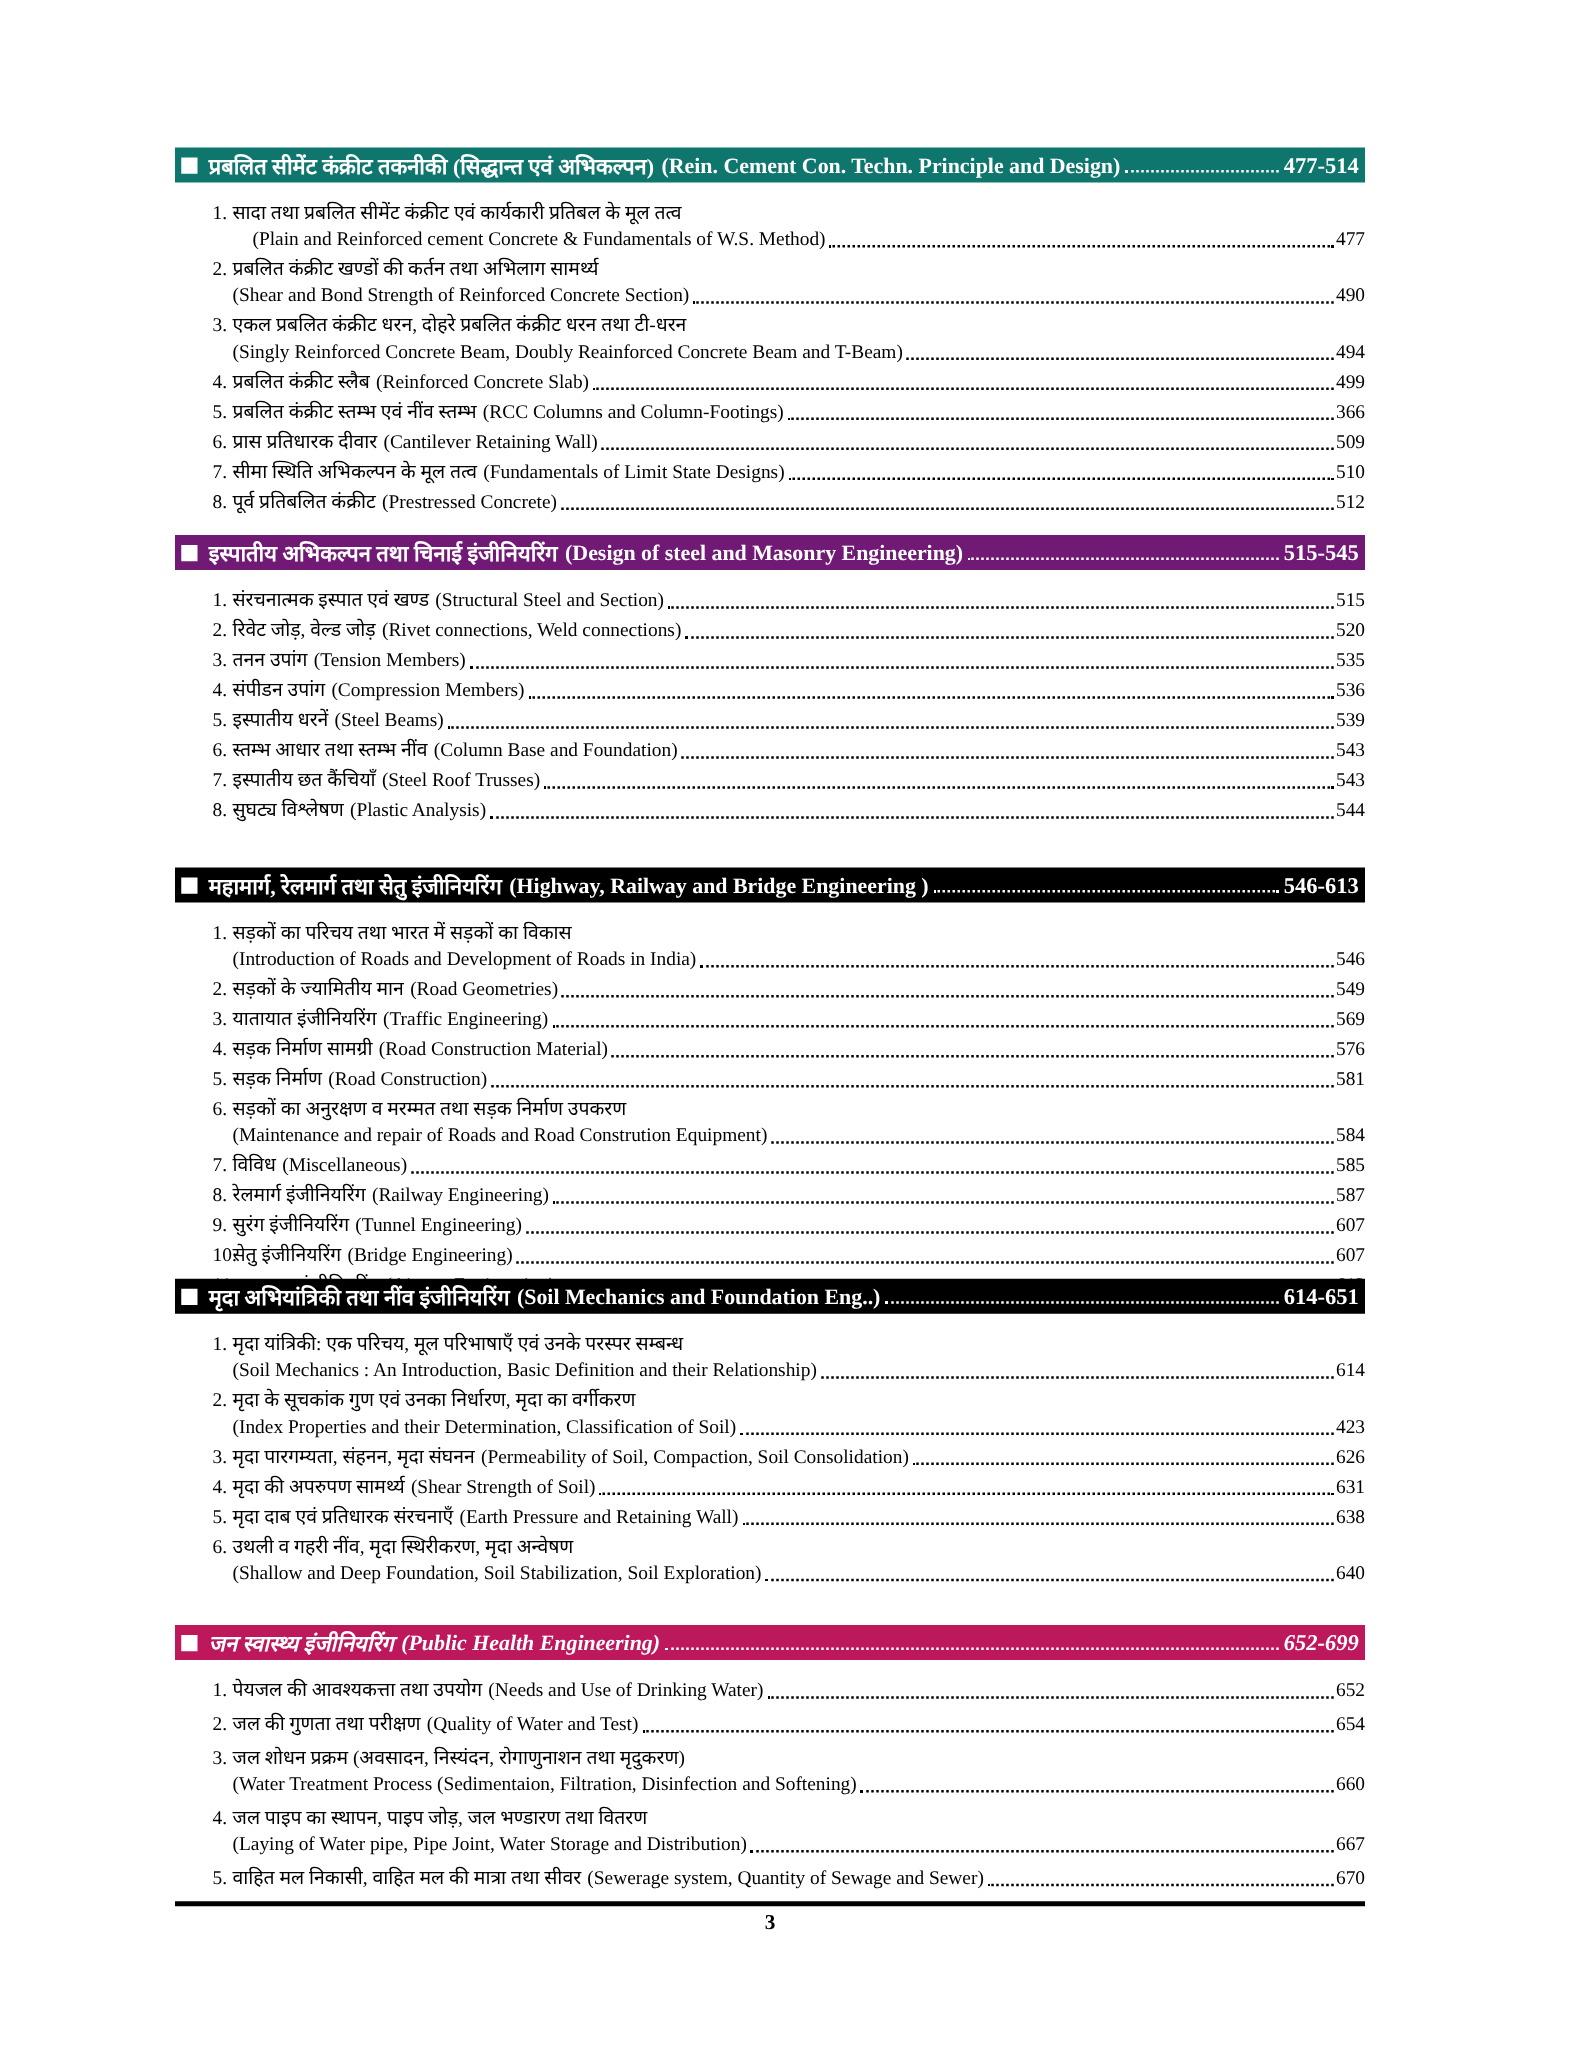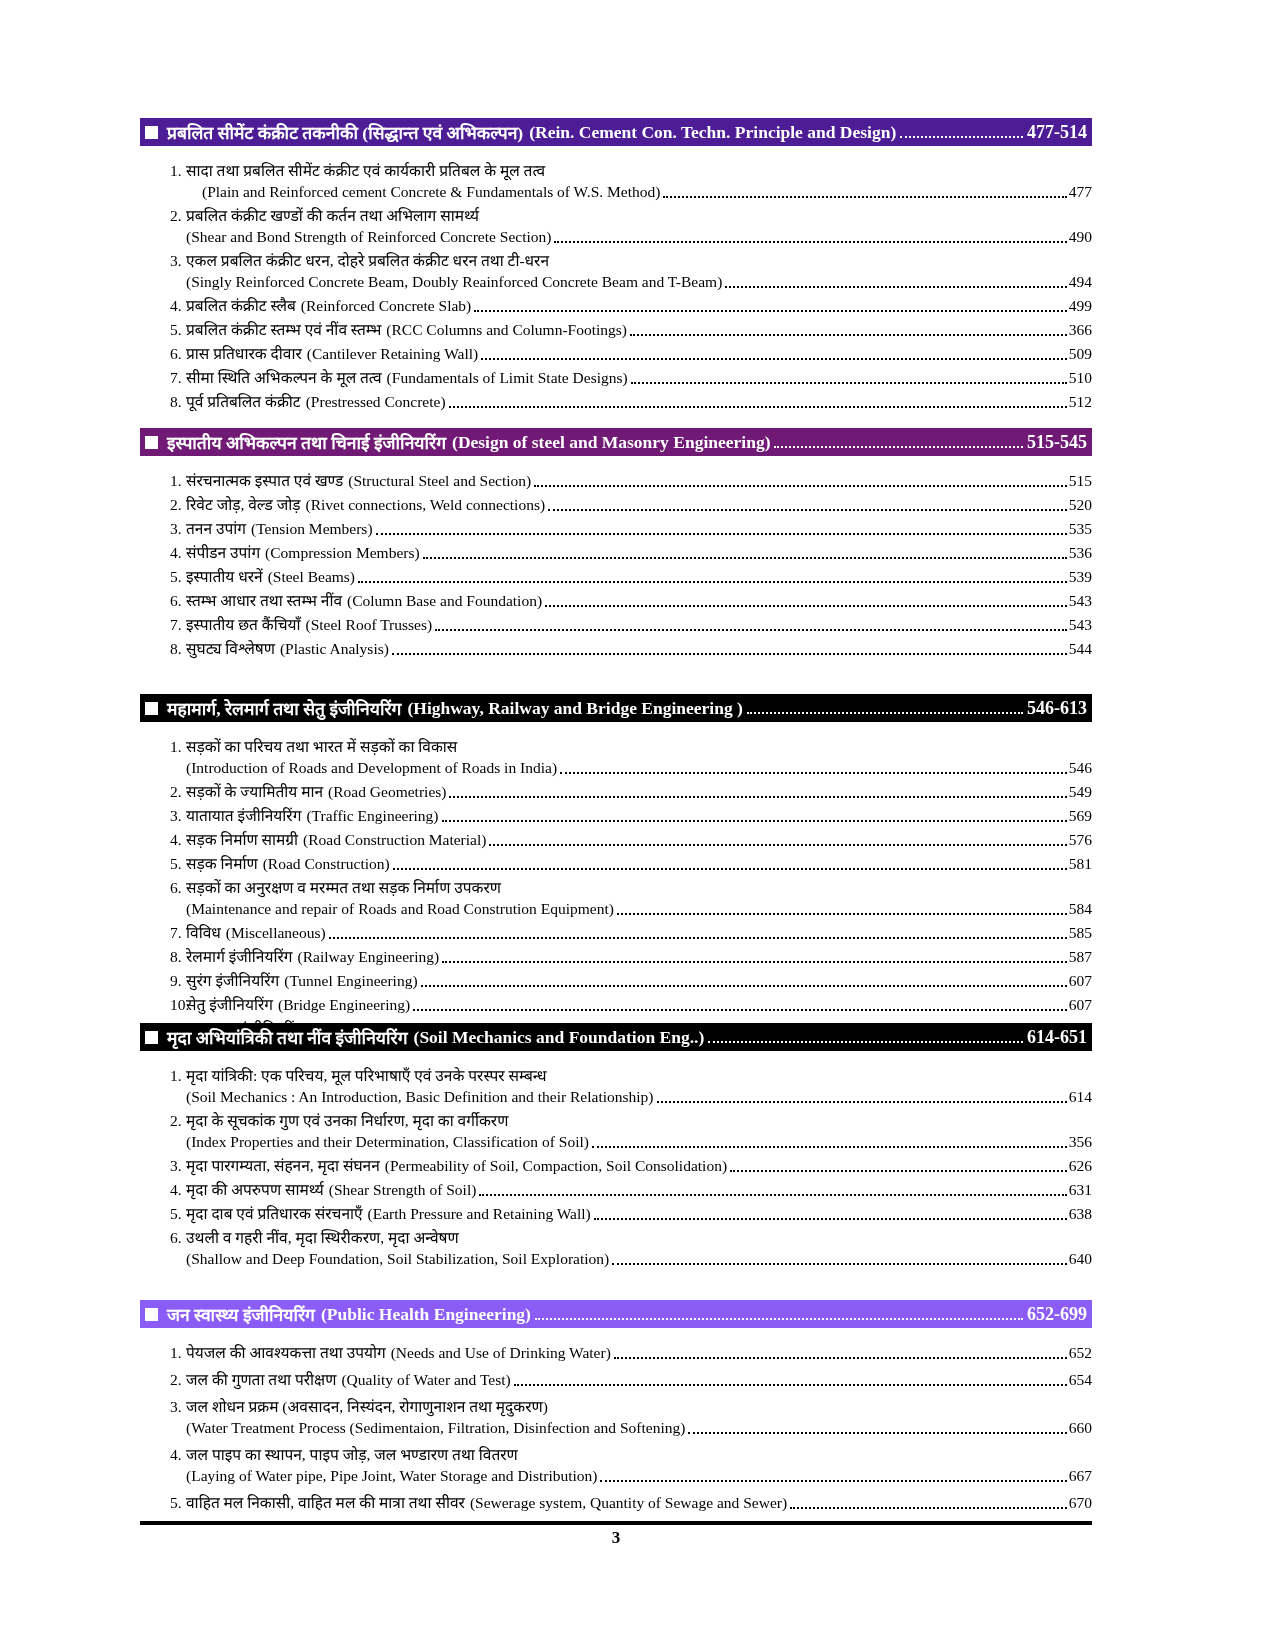--- a/index.html
+++ b/index.html
@@ -28,21 +28,21 @@
   .footer-rule{position:absolute;left:140px;width:952px;top:1521px;border-top:4px solid #000;}
   .footer-num{position:absolute;left:140px;width:952px;top:1528px;text-align:center;
               font-weight:bold;font-size:17px;}
 </style>
 </head>
 <body>
 
 <div class="page">
   <div class="content" id="toc">
       <section class="sec sec-1" style="top: 118px;">
-        <div class="sec-header" style="background: #4c1d95; color: rgb(255, 255, 255);">
+        <div class="sec-header" style="background: #0f766e; color: rgb(255, 255, 255);">
           <span class="sq"></span>
           <span class="t-hi">प्रबलित सीमेंट कंक्रीट तकनीकी (सिद्धान्त एवं अभिकल्पन)</span>
           <span class="t-en">(Rein. Cement Con. Techn. Principle and Design)</span>
           <span class="leader"></span>
           <span class="pages">477-514</span>
         </div>
         <div class="items">
           <div class="item">
             <span class="num">1.</span>
             <div class="body">
@@ -398,21 +398,21 @@
           </div>
           <div class="item">
             <span class="num">2.</span>
             <div class="body">
               <div class="line">
                 <span class="hi">मृदा के सूचकांक गुण एवं उनका निर्धारण, मृदा का वर्गीकरण</span>
               </div>
               <div class="line">
                 <span class="en" style="margin-left: 0px;">(Index Properties and their Determination, Classification of Soil)</span>
                 <span class="leader"></span>
-                <span class="pg">356</span>
+                <span class="pg">423</span>
               </div>
             </div>
           </div>
           <div class="item">
             <span class="num">3.</span>
             <div class="body">
               <div class="line">
                 <span class="hi">मृदा पारगम्यता, संहनन, मृदा संघनन</span>
                 <span class="en">(Permeability of Soil, Compaction, Soil Consolidation)</span>
                 <span class="leader"></span>
@@ -451,21 +451,21 @@
               <div class="line">
                 <span class="en" style="margin-left: 0px;">(Shallow and Deep Foundation, Soil Stabilization, Soil Exploration)</span>
                 <span class="leader"></span>
                 <span class="pg">640</span>
               </div>
             </div>
           </div>
         </div>
       </section>
       <section class="sec sec-5" style="top: 1300px;">
-        <div class="sec-header" style="background: #8b5cf6; color: rgb(255, 255, 255);">
+        <div class="sec-header" style="background: #be185d; color: rgb(255, 255, 255); font-style: italic;">
           <span class="sq"></span>
           <span class="t-hi">जन स्वास्थ्य इंजीनियरिंग</span>
           <span class="t-en">(Public Health Engineering)</span>
           <span class="leader"></span>
           <span class="pages">652-699</span>
         </div>
         <div class="items">
           <div class="item">
             <span class="num">1.</span>
             <div class="body">

